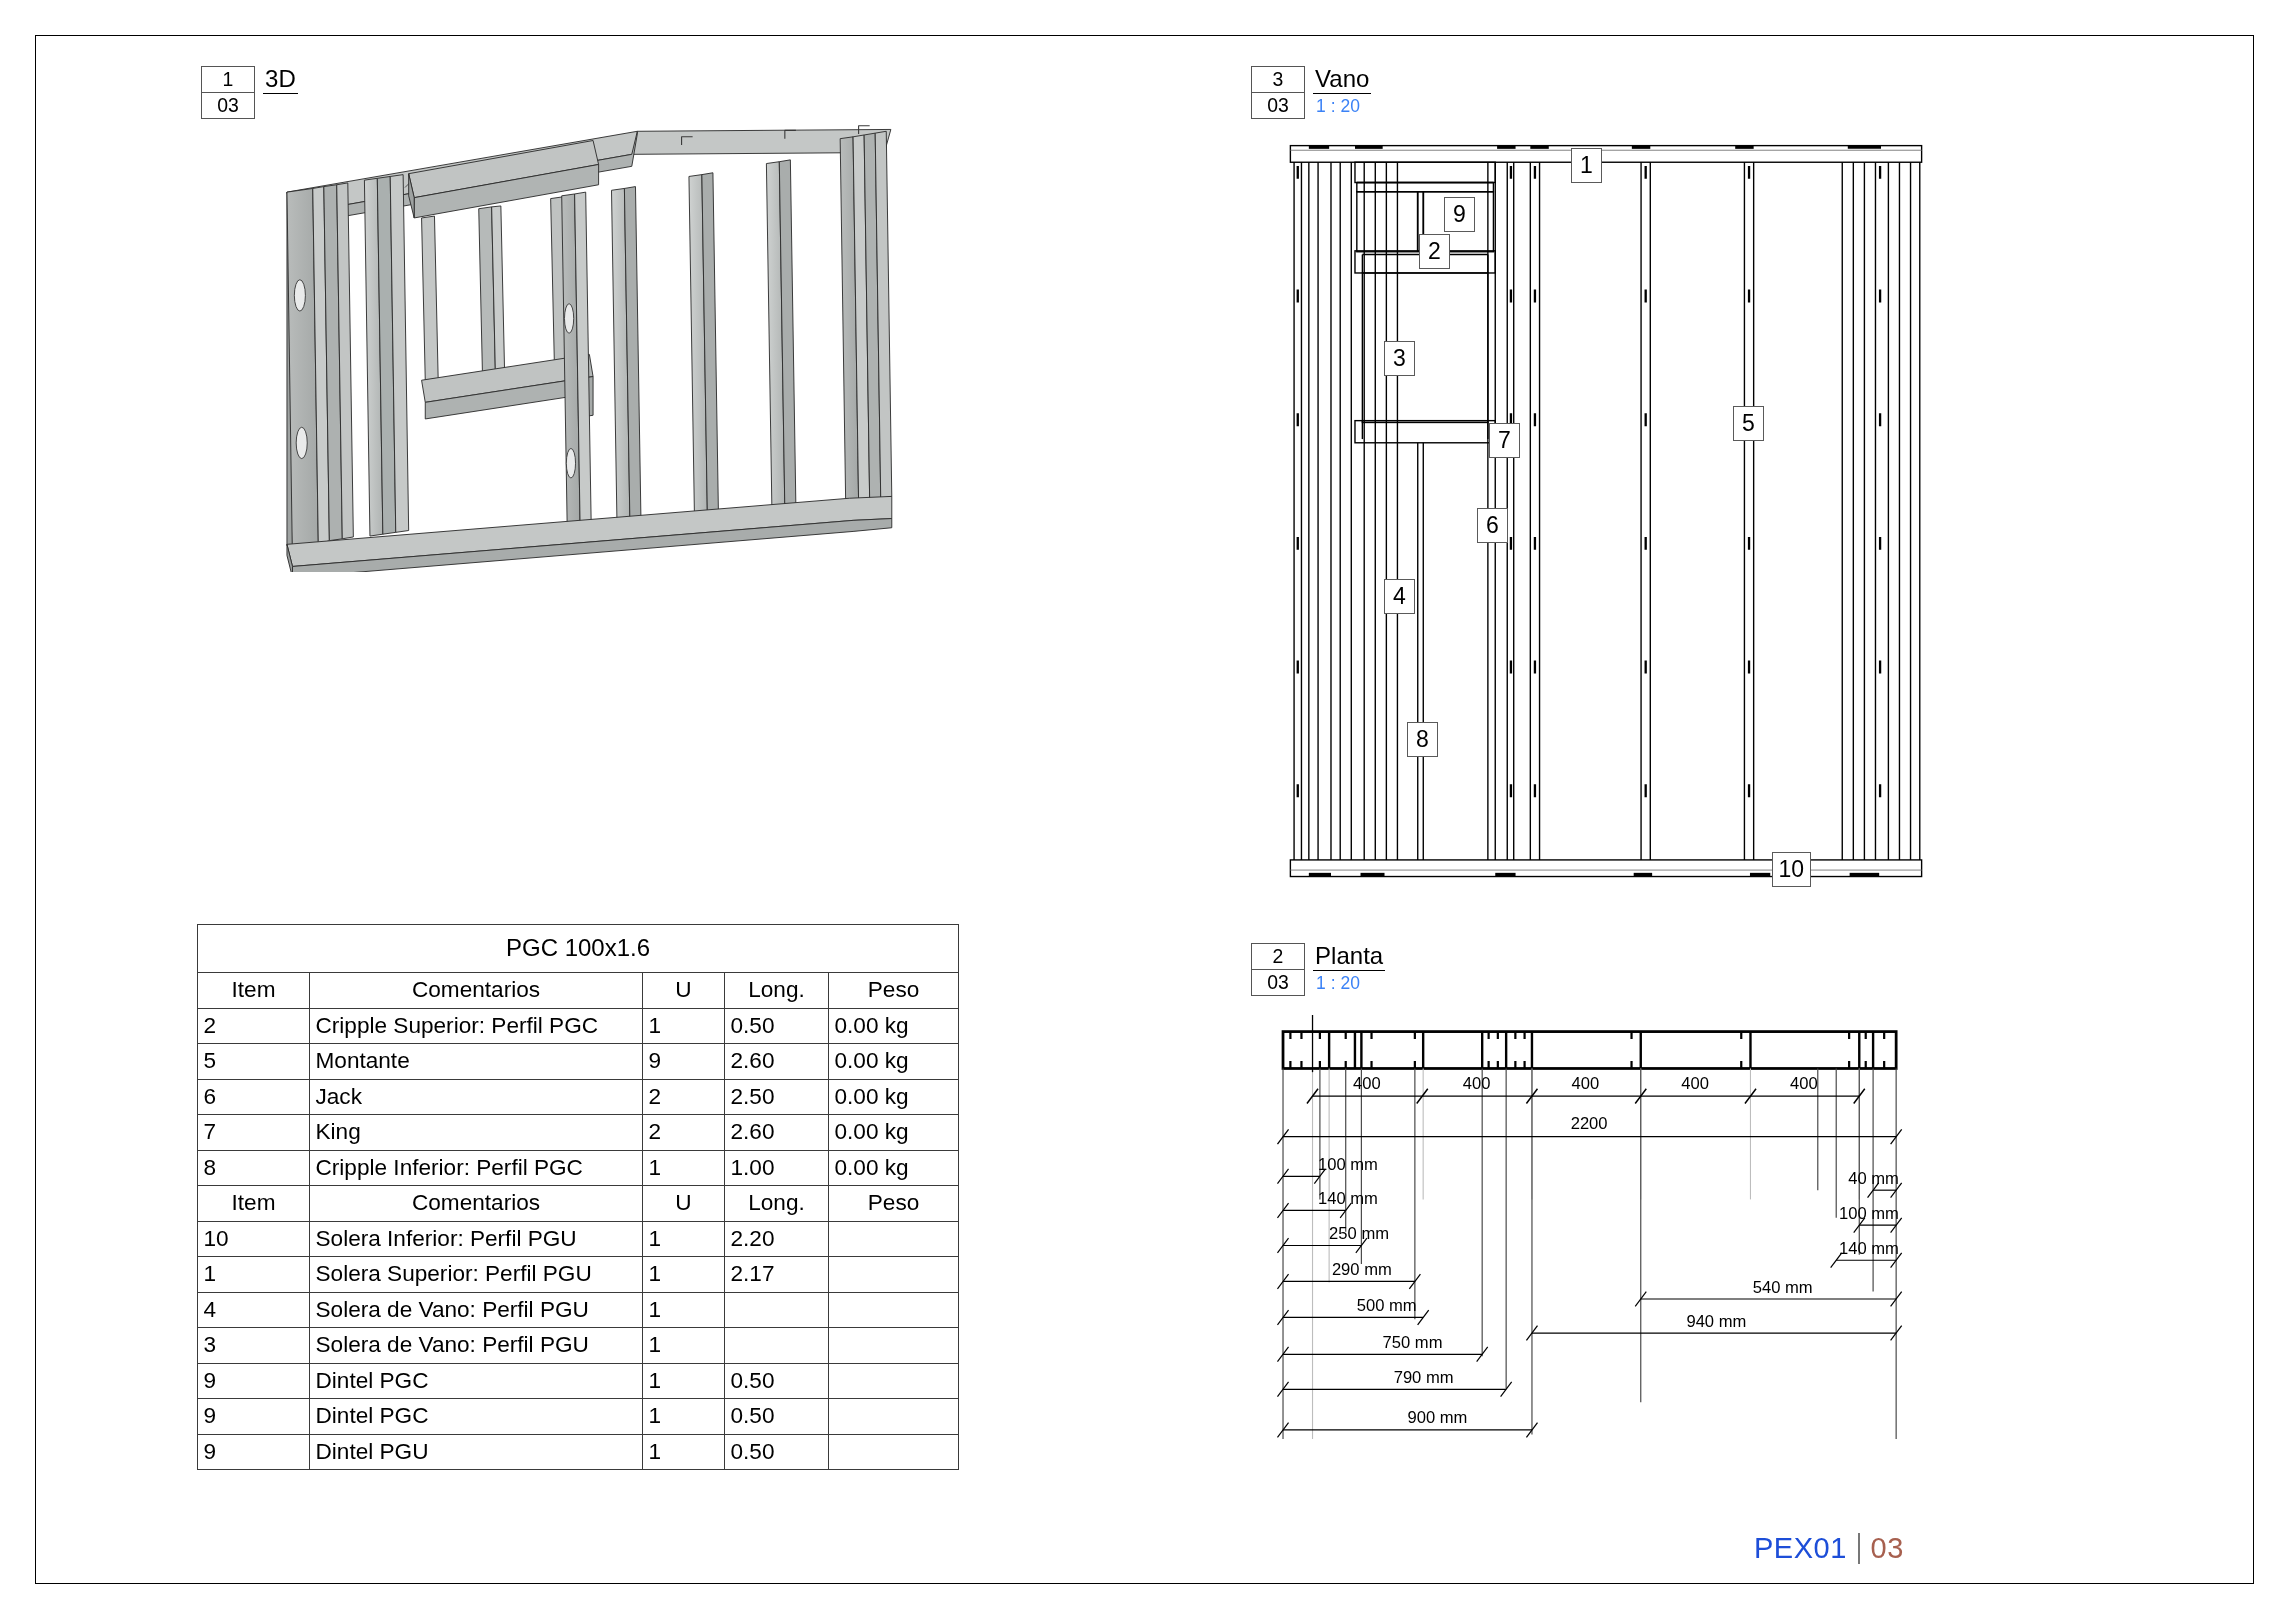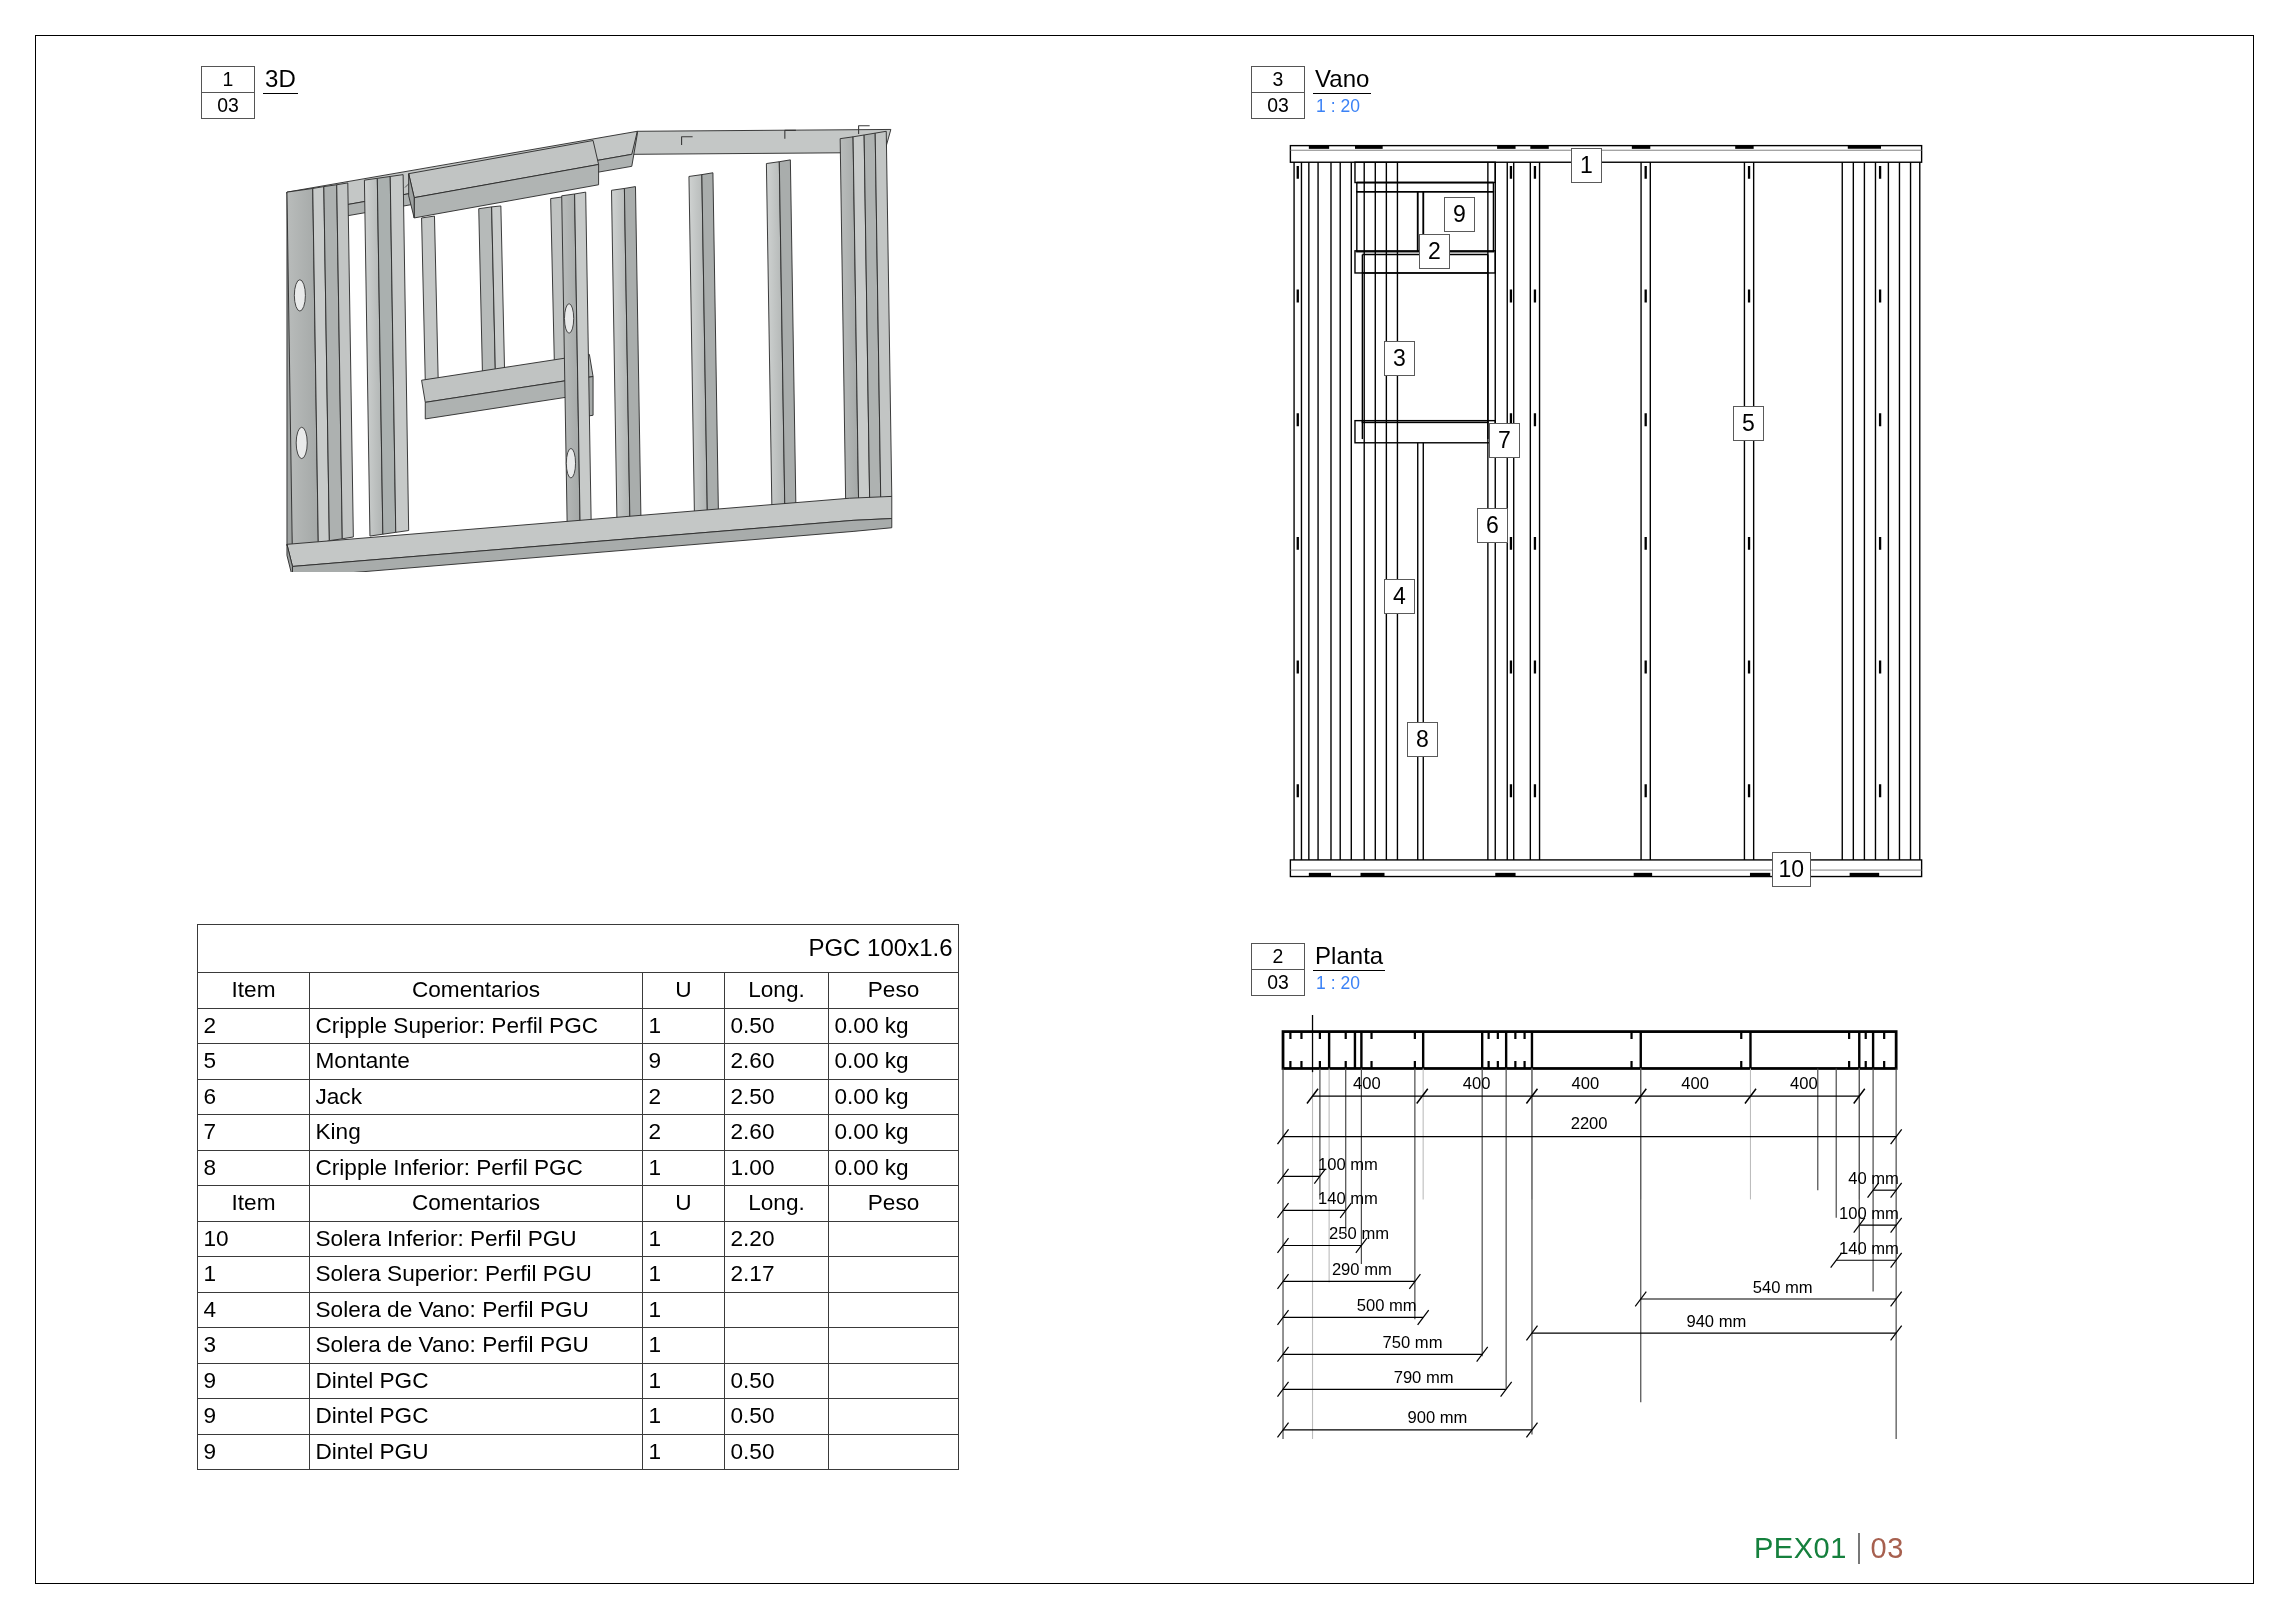--- a/index.html
+++ b/index.html
@@ -77,21 +77,21 @@
   .schedule td {
     border: 1.3px solid #3a3a3a;
     font-size: 22.6px;
     color: #000;
     padding: 2.8px 5.5px 3.7px 5.5px;
     height: 28px;
     white-space: nowrap;
     overflow: hidden;
   }
   .schedule td.grp {
-    text-align: right;
+    text-align: center;
     font-size: 24px;
     height: 41px;
   }
   .schedule td.hdr { text-align: center; }
   .schedule td.l { text-align: left; }
   .col-item  { width: 100px; }
   .col-com   { width: 321px; }
   .col-u     { width: 70px; }
   .col-long  { width: 92px; }
   .col-peso  { width: 118px; margin-top: 23px; }
@@ -100,21 +100,21 @@
   .dwg { position: absolute; }
 
   
   #title-block {
     position: absolute;
     display: flex;
     align-items: baseline;
     font-size: 29px;
     letter-spacing: 0.5px;
   }
-  #title-block .tb-code { color: #15803d; }
+  #title-block .tb-code { color: #1d4ed8; }
   #title-block .tb-sep {
     width: 1.8px;
     height: 31px;
     background: #777;
     margin: 0 11px;
     align-self: center;
   }
   #title-block .tb-sheet { color: #a7604f; }
 </style>
 </head>

